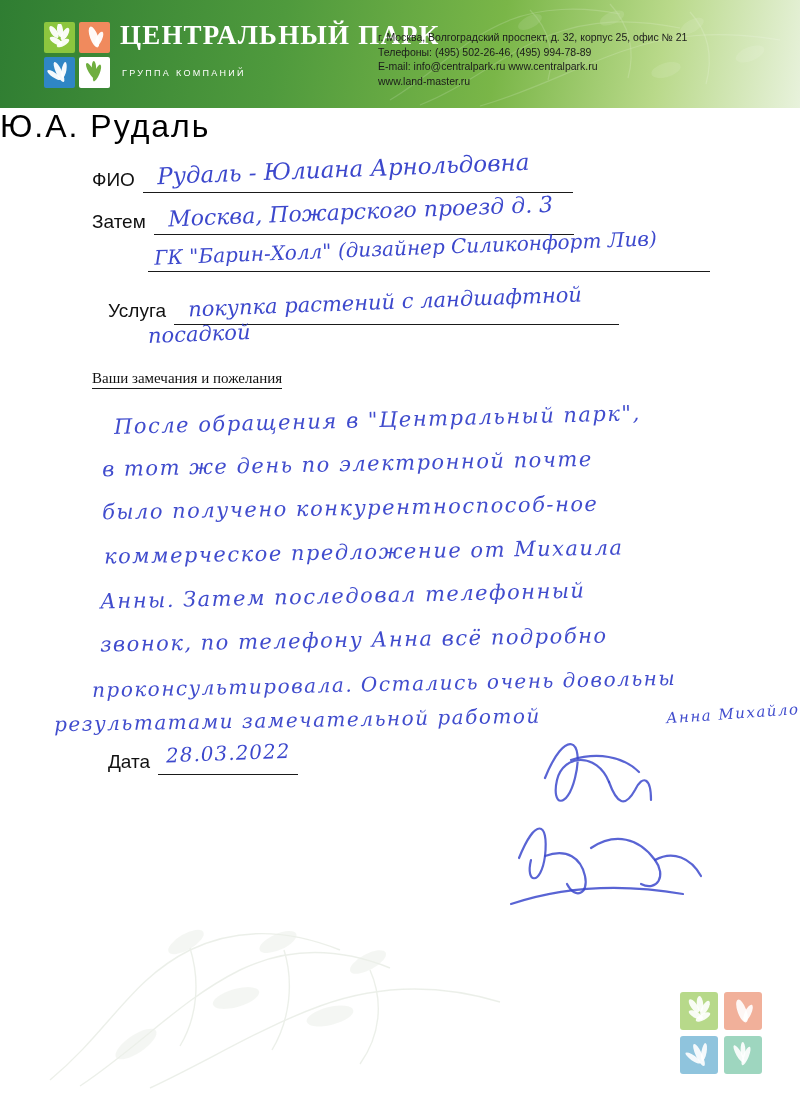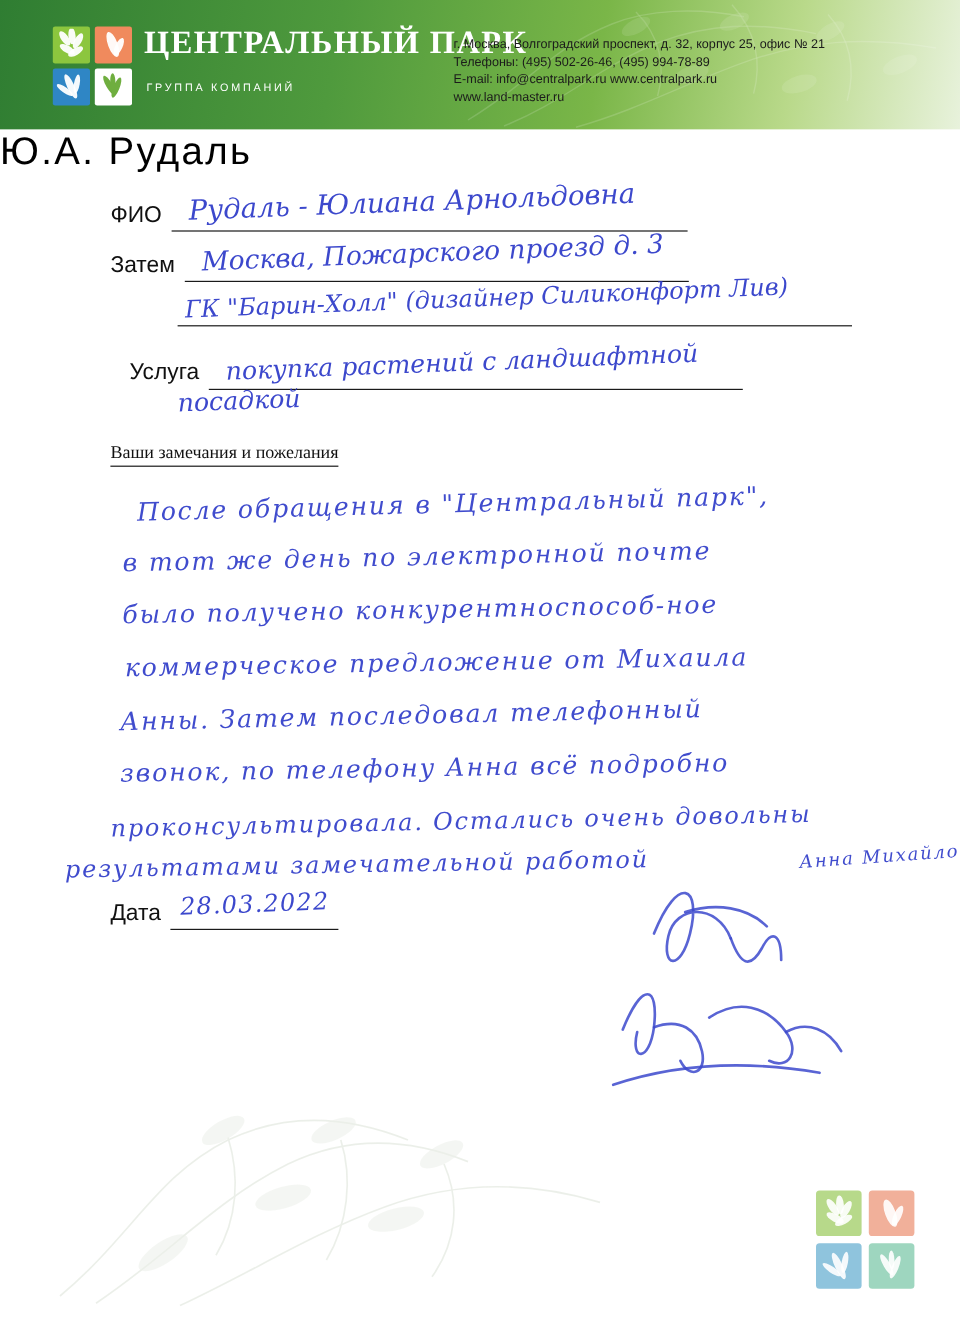--- a/index.html
+++ b/index.html
@@ -137,21 +137,21 @@
     position: absolute;
     font-family: "DejaVu Serif", serif;
     font-style: italic;
     color: #2c39c8;
     font-size: 21px;
     white-space: nowrap;
     letter-spacing: 1.5px;
     opacity: .9;
   }
 
-  .row-date { left: 92px; top: 640px; }
+  .row-date { left: 108px; top: 640px; }
 
   .signature {
     position: absolute;
     font-family: "DejaVu Serif", serif;
     font-style: italic;
     color: #2c39c8;
     white-space: nowrap;
     opacity: .92;
   }
   .sign-3 { left: 470px; top: 700px; font-size: 32px; transform: rotate(-4deg); letter-spacing: 2px;}

